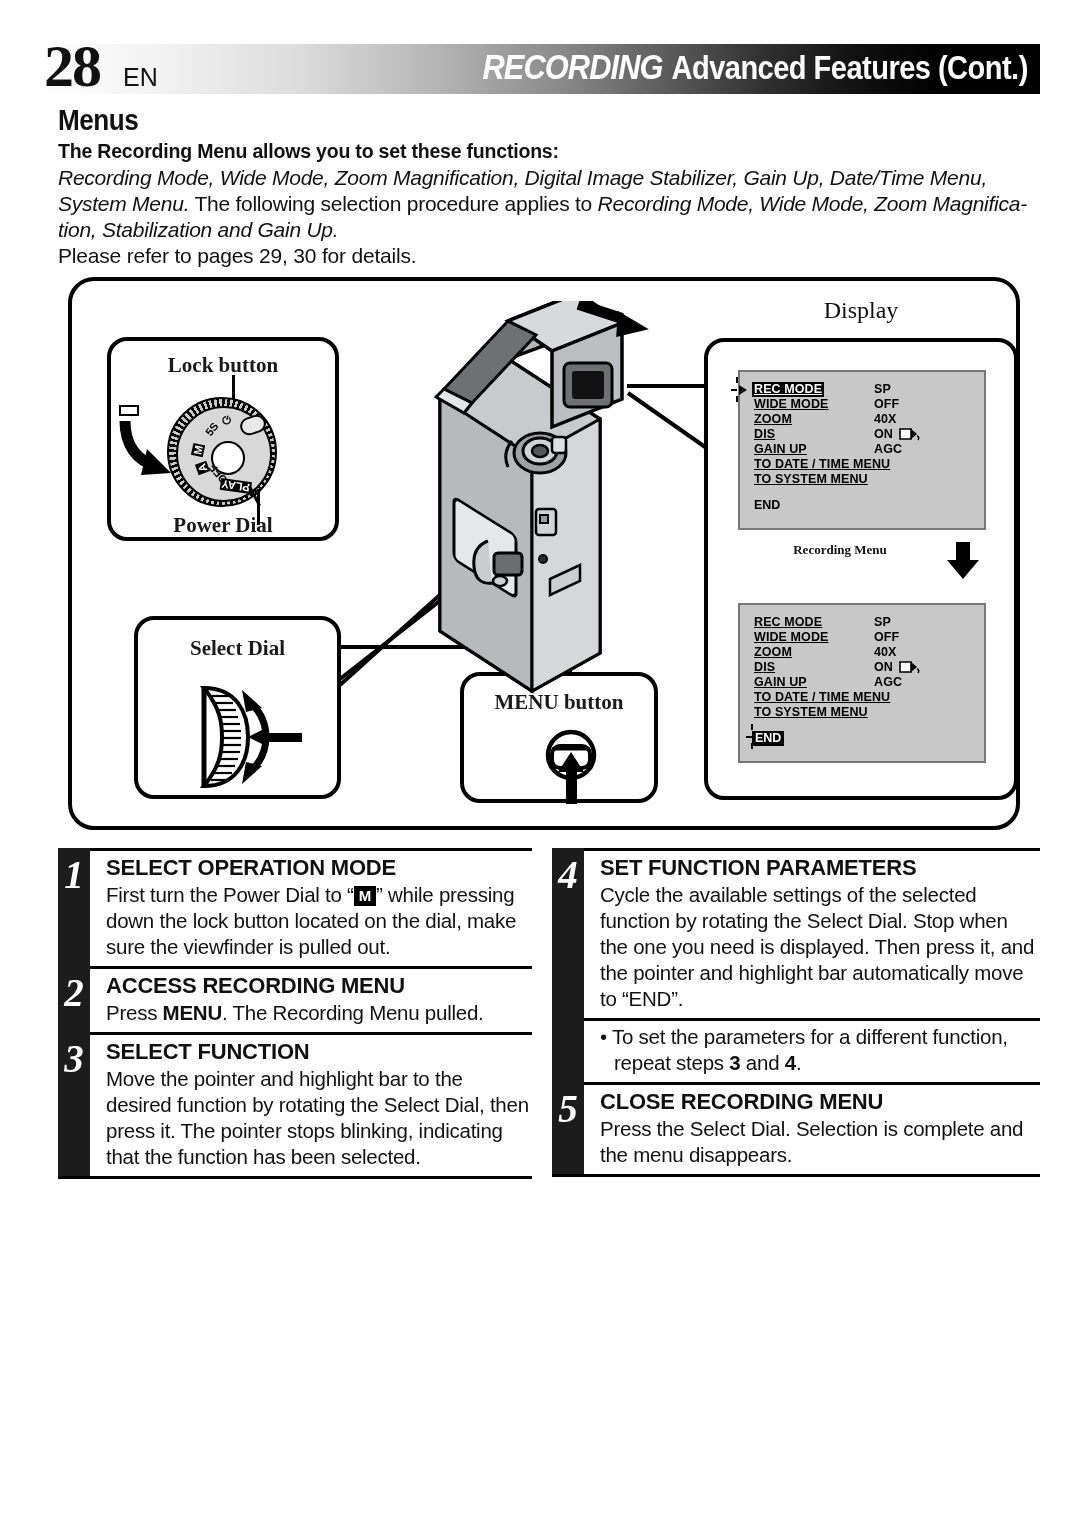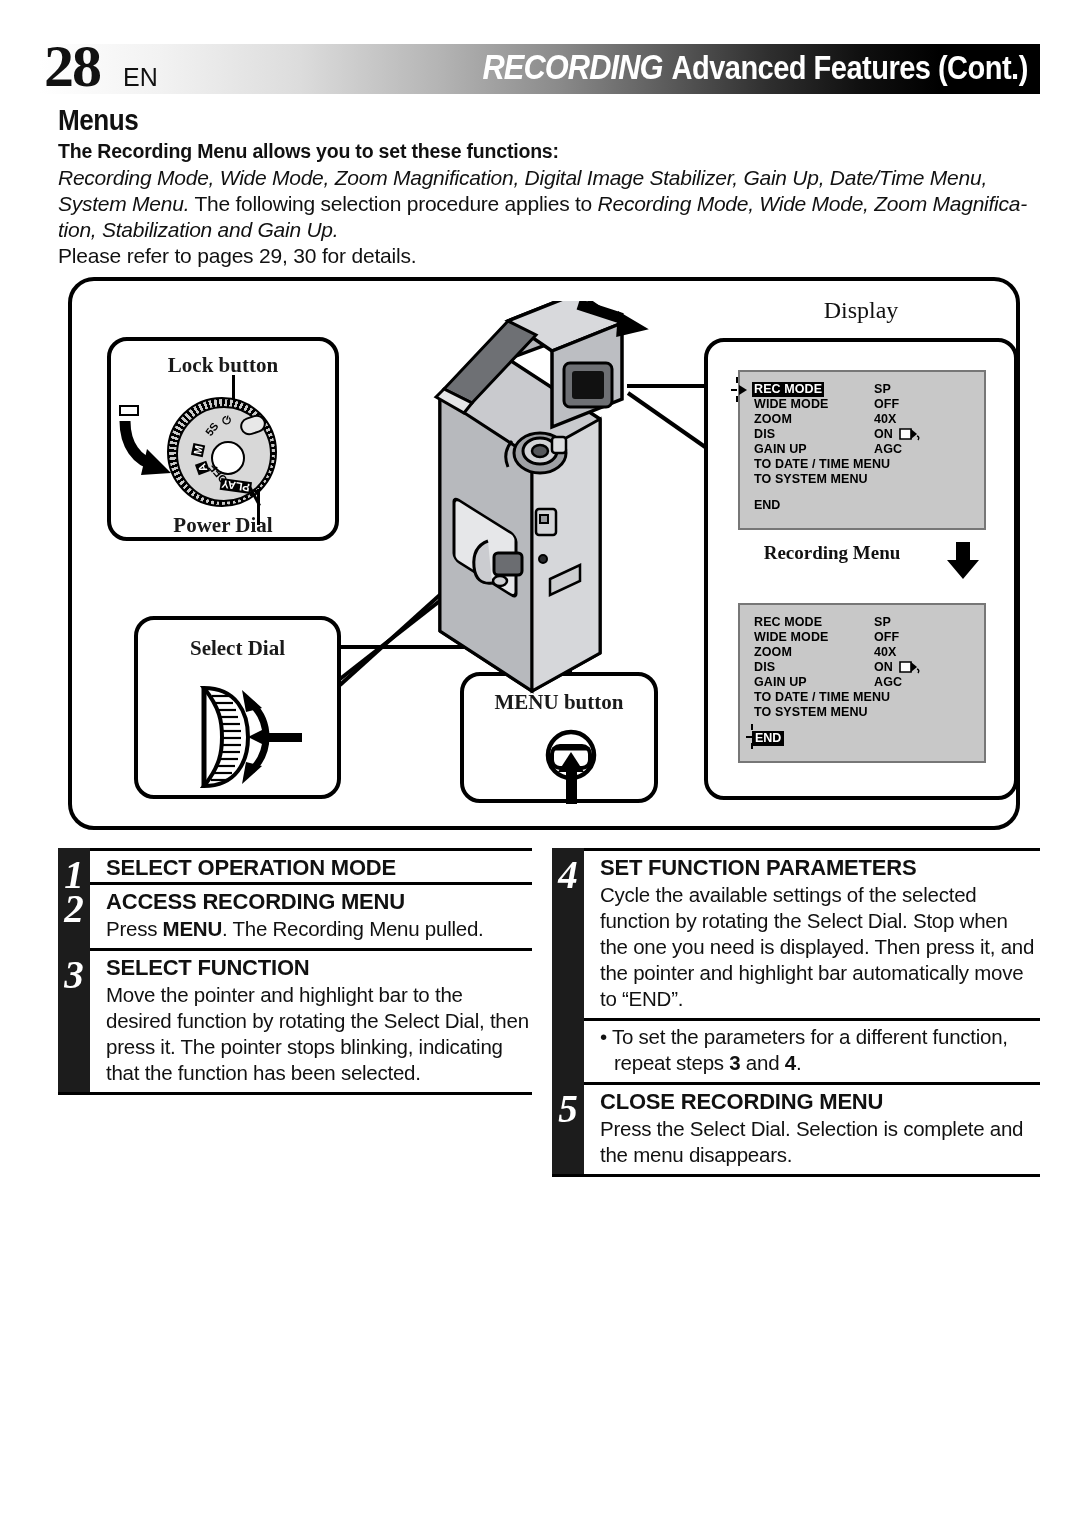--- a/index.html
+++ b/index.html
@@ -101,21 +101,21 @@
   #lcd2 { left: 30px; top: 261px; width: 248px; height: 160px; }
 
   .lcd-rows { position: absolute; left: 14px; top: 10px; width: 226px; }
   .lcd-row {
     position: relative; height: 15px; line-height: 15px;
     font-size: 12.5px; font-weight: 700;
     font-family: "Liberation Sans", sans-serif;
     letter-spacing: 0.1px; color: #000;
     white-space: nowrap;
   }
-  .lcd-row .lbl { position: absolute; left: 0; }
+  .lcd-row .lbl { position: absolute; left: 0; text-decoration: underline; }
   .lcd-row .val { position: absolute; left: 120px; }
   .lcd-row.hl .lbl {
     background: #000; color: #fff; padding: 0 2px; left: -2px;
   }
   .lcd-end {
     position: absolute; left: 14px; font-size: 12.5px; font-weight: 700;
     font-family: "Liberation Sans", sans-serif; color: #000;
     height: 15px; line-height: 15px;
   }
   .lcd-end.hl { background:#000; color:#fff; padding: 0 3px; left: 12px; }
@@ -132,24 +132,24 @@
     border-bottom: 5px solid transparent;
   }
   .ptr .fl {
     position: absolute; background: #000;
   }
   .ptr .fl.a { left: 1px; top: -5px; width: 1.5px; height: 6px; }
   .ptr .fl.b { left: 1px; top: 14px; width: 1.5px; height: 6px; }
   .ptr .fl.c { left: -4px; top: 7px; width: 6px; height: 1.5px; }
 
   .recmenu-label {
-    position: absolute; left: 24px; top: 200px; width: 200px;
+    position: absolute; left: 32px; top: 200px; width: 200px;
     text-align: center;
     font-family: "Liberation Serif", serif;
-    font-size: 19px; font-weight: 700;
+    font-size: 13px; font-weight: 700;
   }
   .down-arrow {
     position: absolute; left: 238px; top: 198px;
     width: 34px; height: 40px;
   }
 
   
   .dial-outer {
     position: absolute; left: 56px; top: 56px;
     width: 110px; height: 110px; border-radius: 50%;
@@ -509,20 +509,21 @@
         <polygon points="206,10 238,26 206,36" fill="#000" transform="rotate(4 206 10)"></polygon>
       </g>
     </svg>
   </div>
 
   <div class="steps-col" id="steps-left">
 
     <div class="step">
       <div class="step-num">1</div>
       <div class="step-title">SELECT OPERATION MODE</div>
+      <div class="step-body"><span>First turn the Power Dial to “</span><span class="boxed-m">M</span><span>” while pressing down the lock button located on the dial, make sure the viewfinder is pulled out.</span></div>
     </div>
 
     <div class="step">
       <div class="step-num">2</div>
       <div class="step-title">ACCESS RECORDING MENU</div>
       <div class="step-body"><span>Press </span><b>MENU</b><span>. The Recording Menu pulled.</span></div>
     </div>
 
     <div class="step">
       <div class="step-num">3</div>

